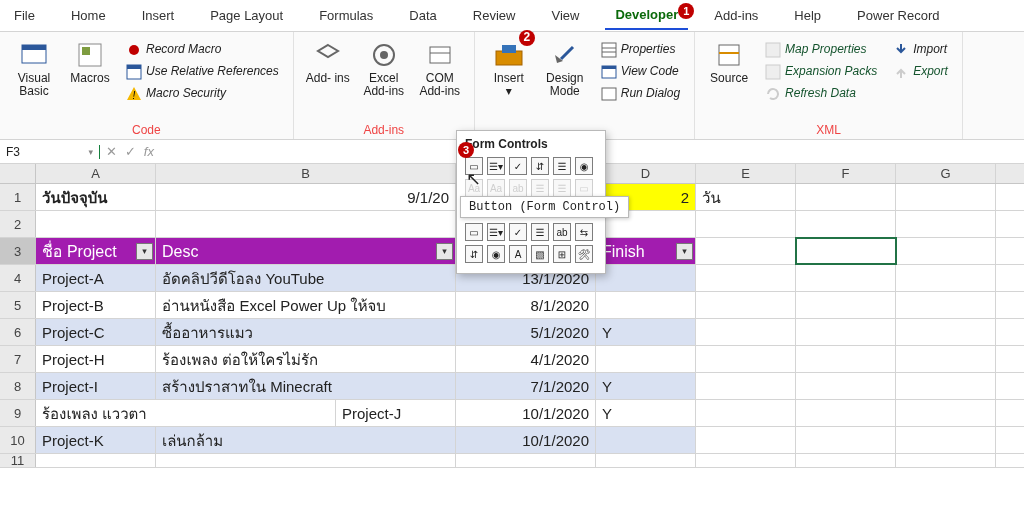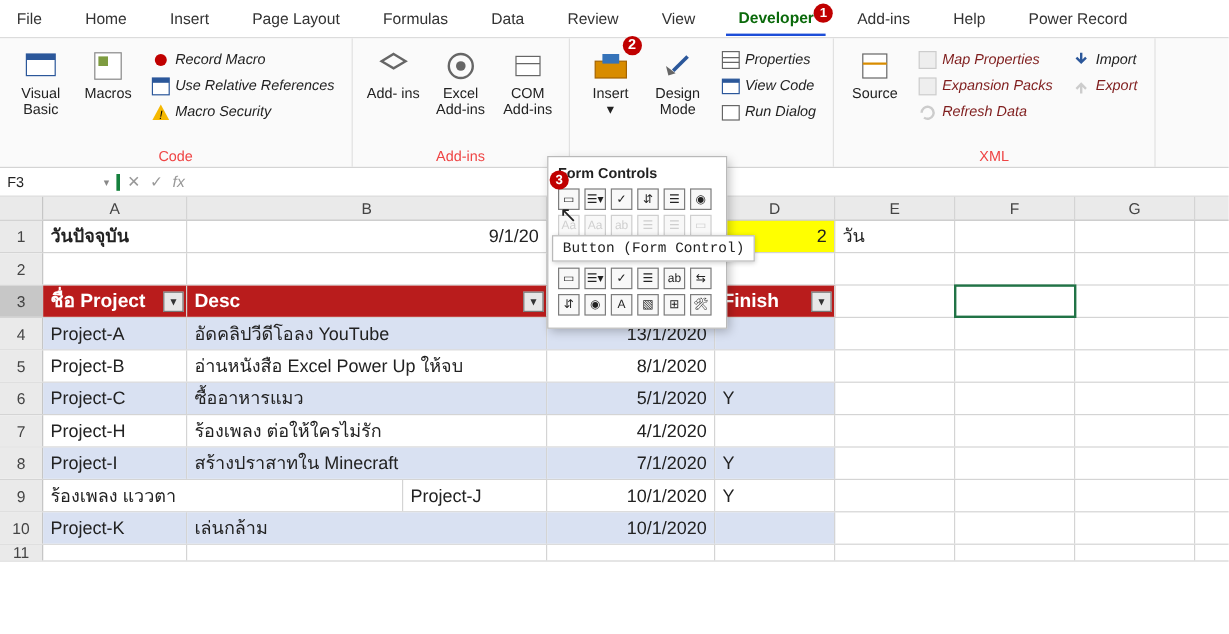--- a/index.html
+++ b/index.html
@@ -14,46 +14,46 @@
   
   .ribbon { display: flex; height: 108px; border-bottom: 1px solid #d4d4d4; background: #fafafa; position: relative; }
   .grp { border-right: 1px solid #e1e1e1; padding: 4px 10px 2px; display: flex; flex-direction: column; }
   .grp-body { flex: 1; display: flex; align-items: flex-start; gap: 8px; }
   .grp-title { text-align: center; color: #ef4444; font-size: 12px; padding: 2px 0 0; }
   .big-btn { display: flex; flex-direction: column; align-items: center; width: 48px; gap: 2px; cursor: pointer; padding-top: 4px; }
   .big-btn .ic { width: 30px; height: 30px; display: flex; align-items: center; justify-content: center; }
   .big-btn span { font-size: 12px; text-align: center; line-height: 1.1; }
   .mini-list { display: flex; flex-direction: column; gap: 2px; padding-top: 4px; }
   .mini { display: flex; align-items: flex-start; gap: 4px; font-size: 12px; padding: 2px 4px; cursor: pointer; white-space: nowrap; font-style: italic; }
-  .mini.dis { color: #7f1d1d; }
+  .mini.dis { color: #14532d; }
   .mini .ic { width: 16px; height: 16px; }
   .drop-arrow { font-size: 9px; margin-top: -2px; }
 
   
   svg { display: block; }
 
   
   .fbar { display: flex; align-items: center; height: 24px; border-bottom: 1px solid #d4d4d4; }
-  .name-box { width: 100px; border-right: 3px solid #15803d; padding: 0 6px; font-size: 12px; display: flex; align-items: center; justify-content: space-between; }
+  .name-box { width: 100px; border-right: 1px solid #15803d; padding: 0 6px; font-size: 12px; display: flex; align-items: center; justify-content: space-between; }
   .fx-btns { display: flex; align-items: center; padding: 0 6px; gap: 8px; color: #999; }
   .fx-in { flex: 1; padding: 0 6px; font-size: 12px; }
 
   
   .sheet { position: relative; }
   .colhead { display: flex; height: 20px; background: #eaeaea; border-bottom: 1px solid #c6c6c6; }
   .corner { width: 36px; background: #eaeaea; border-right: 1px solid #c6c6c6; }
   .ch { border-right: 1px solid #d4d4d4; text-align: center; font-size: 13px; color: #444; line-height: 20px; }
   .cA{width:120px}.cB{width:300px}.cC{width:140px}.cD{width:100px}.cE{width:100px}.cF{width:100px}.cG{width:100px}
   .row { display: flex; height: 27px; border-bottom: 1px solid #d4d4d4; }
   .rh { width: 36px; background: #eaeaea; border-right: 1px solid #c6c6c6; text-align: center; font-size: 13px; color: #444; line-height: 27px; }
   .cell { border-right: 1px solid #d4d4d4; padding: 0 6px; line-height: 27px; font-size: 15px; overflow: hidden; white-space: nowrap; }
   .right { text-align: right; }
   .bold { font-weight: bold; }
   .yellow { background: #ffff00; }
-  .thead { background: #b91c1c; color: #fff; font-weight: bold; position: relative; font-size: 16px; }
+  .thead { background: #a21caf; color: #fff; font-weight: normal; position: relative; font-size: 16px; }
   .thead .fbtn { position: absolute; right: 2px; top: 5px; width: 17px; height: 17px; background: #e7e7e7; border: 1px solid #777; display: flex; align-items: center; justify-content: center; font-size: 9px; color: #333; }
   .band { background: #d9e1f2; }
   .sel { outline: 2px solid #217346; outline-offset: -1px; }
 
   
   .popup { position: absolute; left: 456px; top: 130px; background: #fff; border: 1px solid #b9b9b9; box-shadow: 2px 3px 8px rgba(0,0,0,.25); width: 150px; z-index: 20; padding: 2px 6px 8px; }
   .popup h5 { font-size: 12px; font-weight: bold; padding: 4px 2px; color: #222; }
   .icon-grid { display: flex; flex-wrap: wrap; gap: 4px; padding: 2px; }
   .ig { width: 18px; height: 18px; border: 1px solid #7d7d7d; display: flex; align-items: center; justify-content: center; font-size: 10px; background: #f8f8f8; cursor: pointer; }
   .ig.dis { border-color: #cfcfcf; color: #cfcfcf; }

